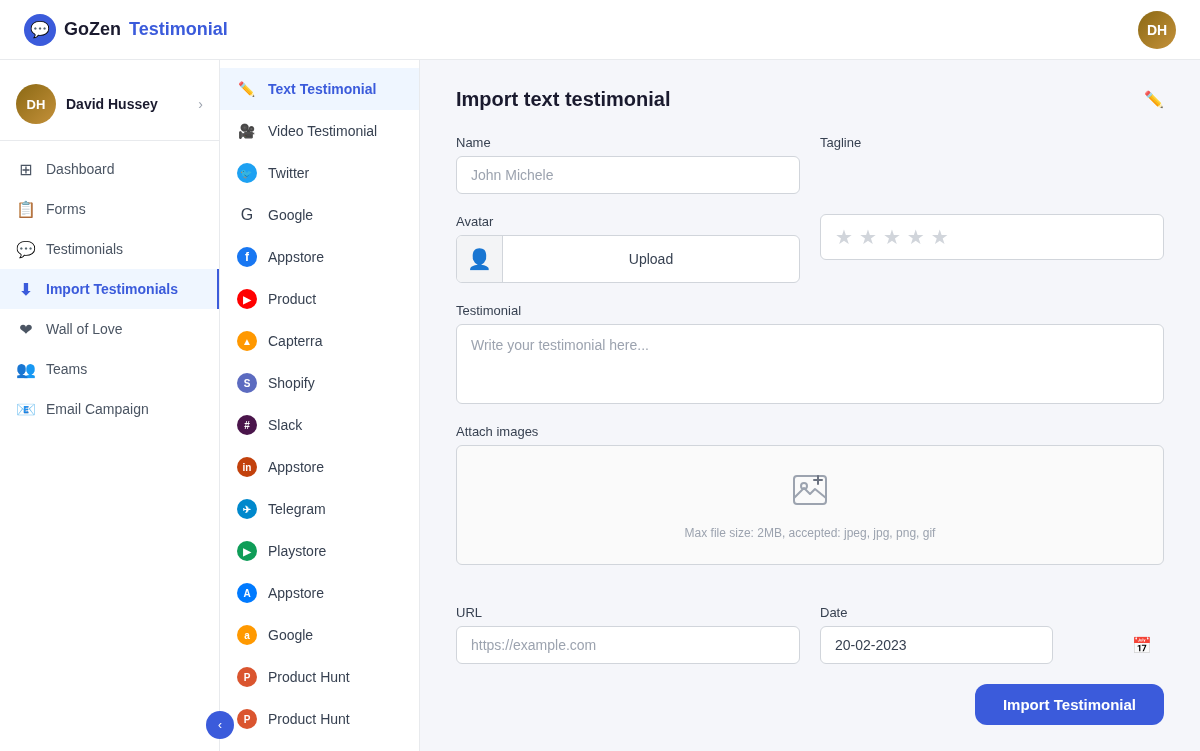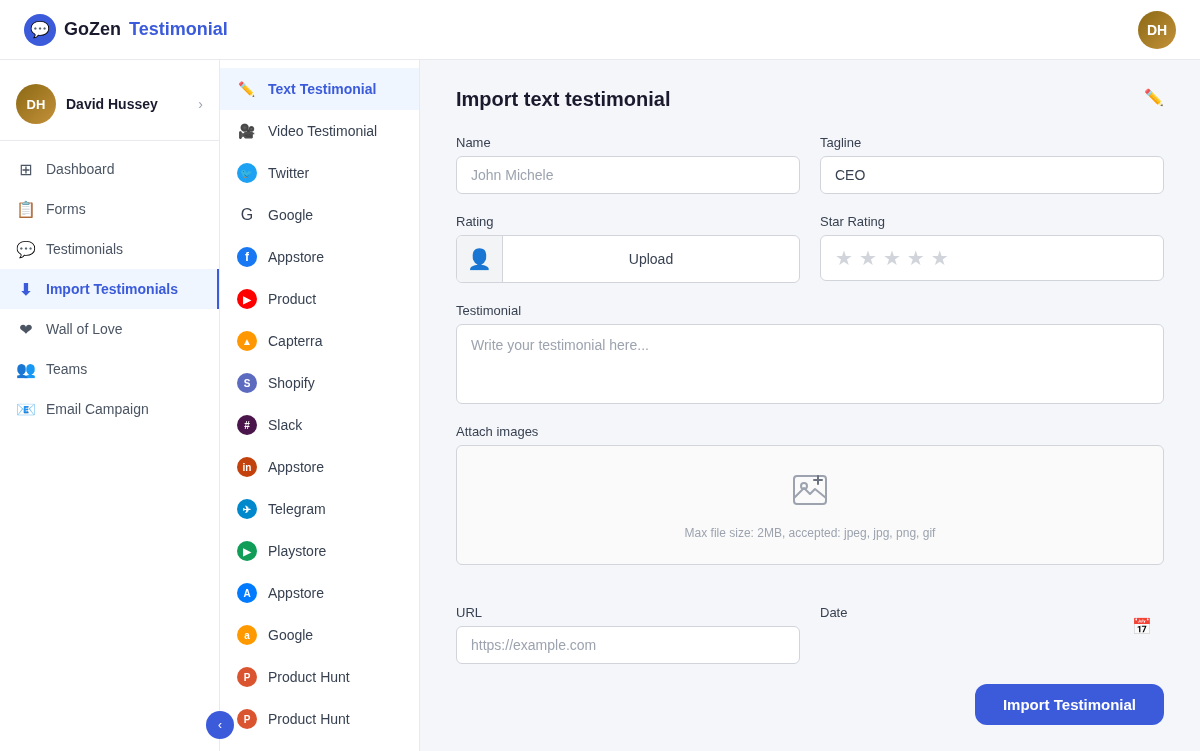--- a/index.html
+++ b/index.html
@@ -113,20 +113,21 @@
 
     
     .main-content {
       flex: 1;
       overflow-y: auto;
       padding: 28px 36px;
       background: #f5f6fa;
     }
     .content-header {
       display: flex;
+      align-items: center;
       justify-content: space-between;
       margin-bottom: 24px;
     }
     .content-title { font-size: 20px; font-weight: 700; color: #1a1a2e; }
     .edit-icon { color: #9ca3af; font-size: 16px; cursor: pointer; }
 
     .form-row {
       display: grid;
       grid-template-columns: 1fr 1fr;
       gap: 20px;
@@ -433,34 +434,32 @@
       <span class="edit-icon">✏️</span>
     </div>
 
     <div class="form-row">
       <div class="form-group">
         <label class="form-label">Name</label>
         <input class="form-input" type="text" placeholder="John Michele" style="">
       </div>
       <div class="form-group">
         <label class="form-label">Tagline</label>
-        <input class="form-input" type="text" value="CEO" style="">
       </div>
     </div>
 
     <div class="form-row">
       <div class="form-group">
-        <label class="form-label">Rating</label>
+        <label class="form-label">Avatar</label>
         <div class="avatar-upload-row">
           <div class="avatar-icon-box">👤</div>
           <button class="upload-btn">Upload</button>
         </div>
       </div>
       <div class="form-group">
-        <label class="form-label">Star Rating</label>
         <div class="star-rating">
           <span class="star">★</span>
           <span class="star">★</span>
           <span class="star">★</span>
           <span class="star">★</span>
           <span class="star">★</span>
         </div>
       </div>
     </div>
 
@@ -485,20 +484,21 @@
     </div>
 
     <div class="form-row">
       <div class="form-group">
         <label class="form-label">URL</label>
         <input class="form-input" type="url" placeholder="https://example.com" style="">
       </div>
       <div class="form-group">
         <label class="form-label">Date</label>
         <div class="date-input-wrapper">
+          <input class="form-input" type="text" value="20-02-2023" style="">
           <span class="calendar-icon">📅</span>
         </div>
       </div>
     </div>
 
     <div style="display:flex; justify-content:flex-end; margin-top:8px;">
       <button class="import-btn">Import Testimonial</button>
     </div>
   </div>
 </div>

